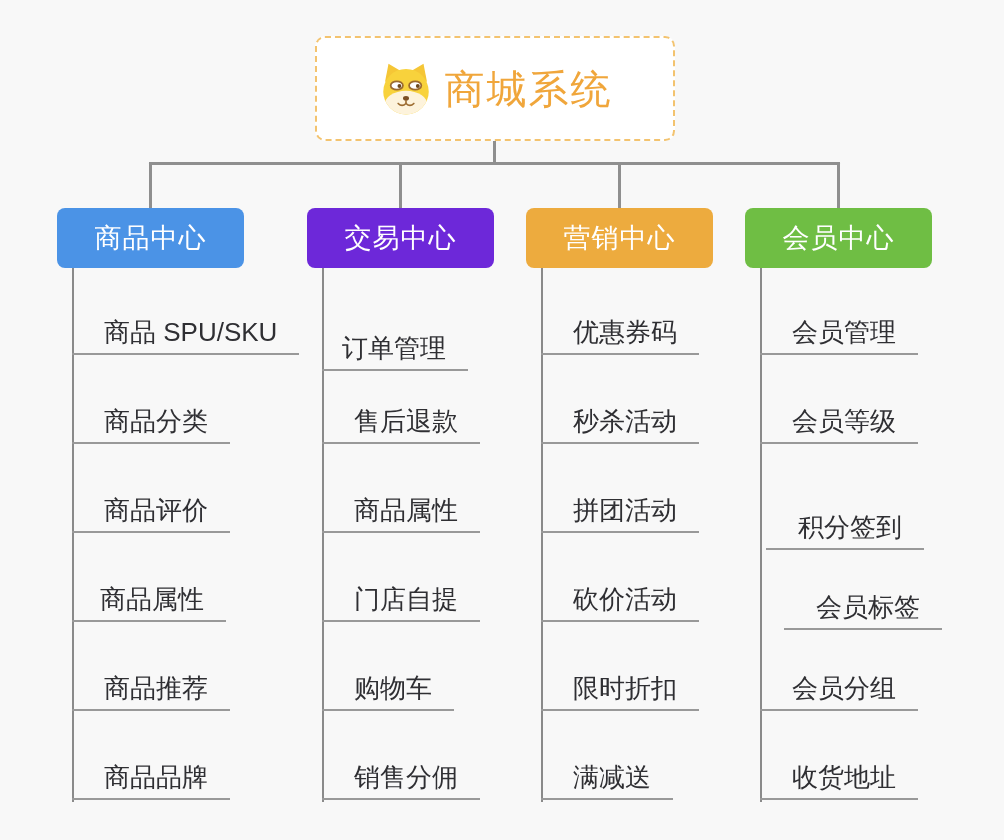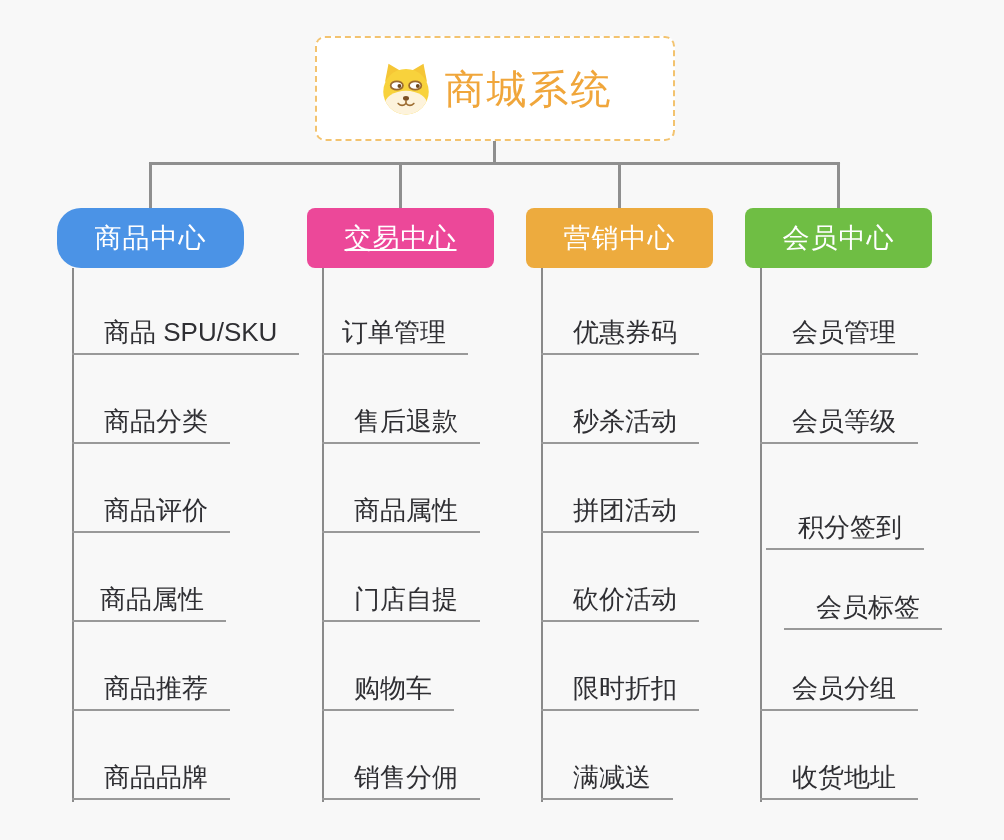--- a/index.html
+++ b/index.html
@@ -105,36 +105,36 @@
         <ellipse cx="32" cy="42.5" rx="3.4" ry="2.6" fill="#7c5025"></ellipse>
         <line x1="32" y1="44.5" x2="32" y2="48.5" stroke="#9c6b2f" stroke-width="1.8"></line>
         <path d="M23,48.5 Q27.5,53 32,48.5 Q36.5,53 41,48.5" fill="none" stroke="#9c6b2f" stroke-width="1.8" stroke-linecap="round"></path>
       </svg>
     </span>
     <span class="root-title">商城系统</span>
   </div>
 
   <div id="branches">
       <div class="branch-col" style="left: 57px;">
-      <div class="branch-node" style="background: rgb(75, 147, 230); border-radius: 24px;">商品中心</div>
+      <div class="branch-node" style="background: rgb(75, 147, 230);">商品中心</div>
       <div class="vline"></div>
       <div class="items">
           <div class="leaf" style="top: 101px;">商品 SPU/SKU</div>
           <div class="leaf" style="top: 190px;">商品分类</div>
           <div class="leaf" style="top: 279px;">商品评价</div>
           <div class="leaf" style="top: 368px; padding-left: 28px;">商品属性</div>
           <div class="leaf" style="top: 457px;">商品推荐</div>
           <div class="leaf" style="top: 546px;">商品品牌</div>
         </div>
     </div>
       <div class="branch-col" style="left: 307px;">
-      <div class="branch-node" style="background: #ec4899; text-decoration: underline;">交易中心</div>
+      <div class="branch-node" style="background: #6d28d9;">交易中心</div>
       <div class="vline"></div>
       <div class="items">
-          <div class="leaf" style="top: 101px; padding-left: 20px;">订单管理</div>
+          <div class="leaf" style="top: 117px; padding-left: 20px;">订单管理</div>
           <div class="leaf" style="top: 190px;">售后退款</div>
           <div class="leaf" style="top: 279px;">商品属性</div>
           <div class="leaf" style="top: 368px;">门店自提</div>
           <div class="leaf" style="top: 457px;">购物车</div>
           <div class="leaf" style="top: 546px;">销售分佣</div>
         </div>
     </div>
       <div class="branch-col" style="left: 526px;">
       <div class="branch-node" style="background: rgb(237, 171, 62);">营销中心</div>
       <div class="vline"></div>

